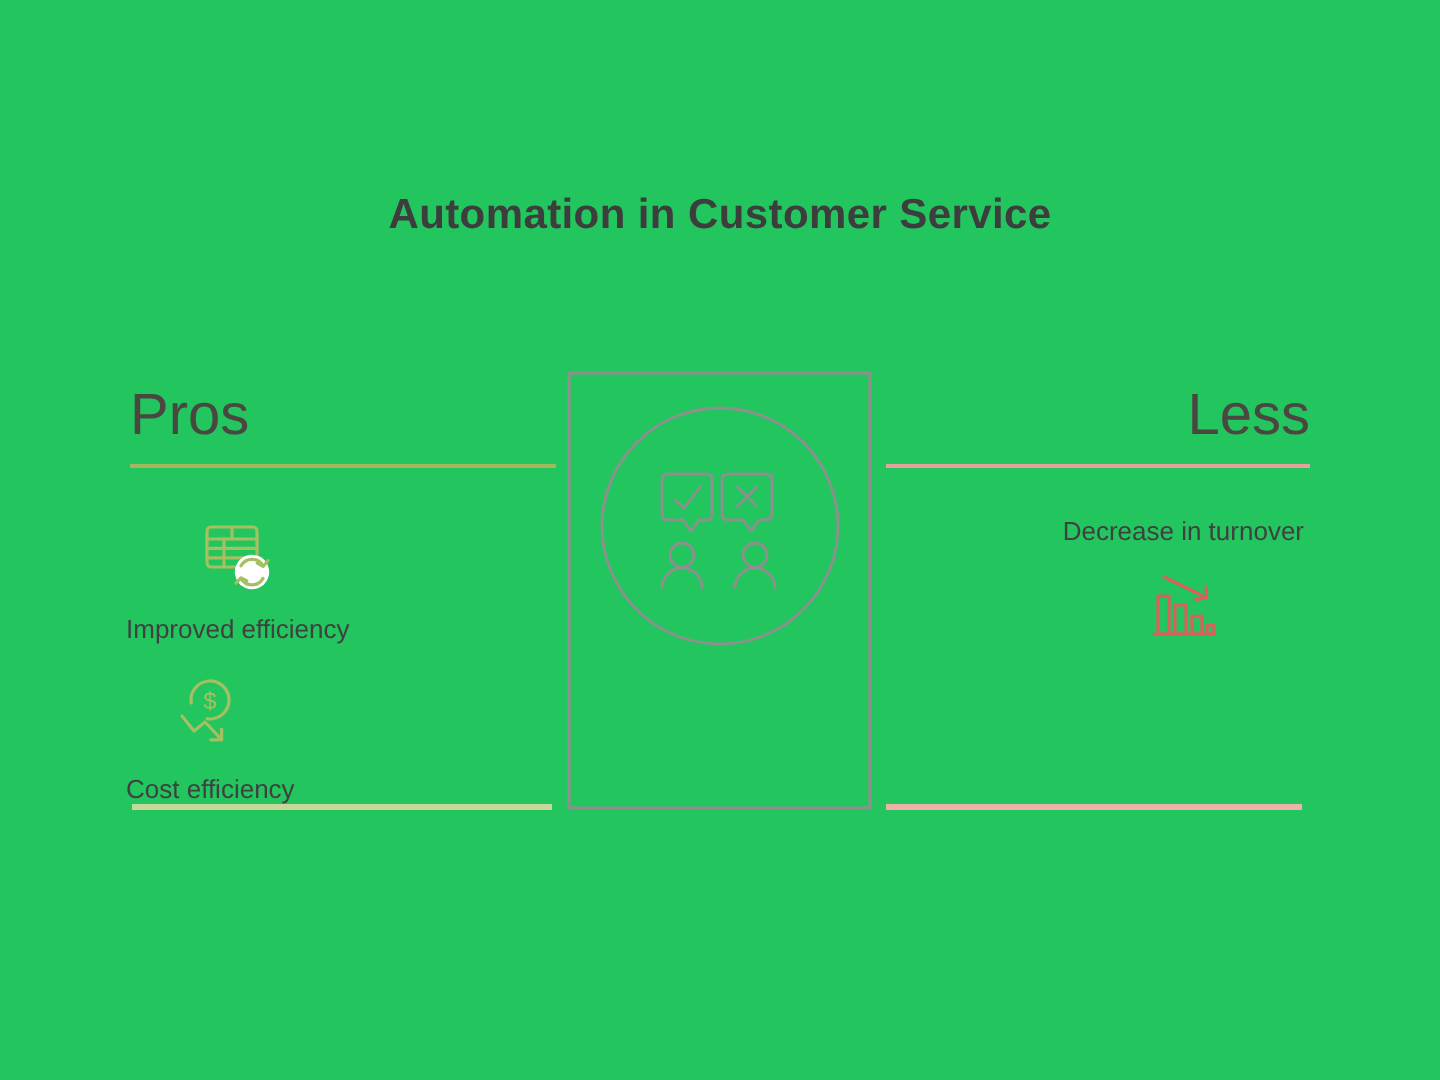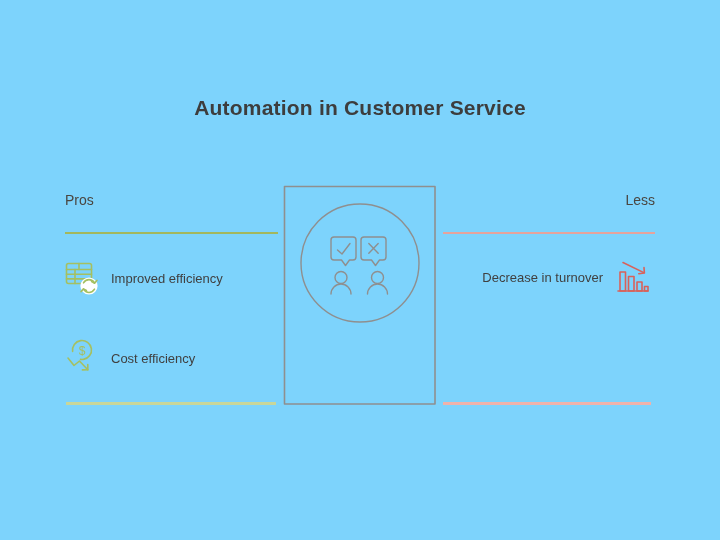--- a/index.html
+++ b/index.html
@@ -9,42 +9,42 @@
     --pros-accent:#a5c061;
     --pros-line-top:#a3b75d;
     --pros-line-bottom:#c8d69a;
     --cons-accent:#d9615a;
     --cons-line-top:#e6a39c;
     --cons-line-bottom:#efb2ab;
     --outline-gray:#8f8f8f;
   }
   html,body{margin:0;padding:0;background:#fff;}
   .canvas{
-    position:relative;width:720px;height:540px;background:#7dd3fc;overflow:hidden;
+    position:relative;width:720px;height:540px;background:#22c55e;overflow:hidden;
     font-family:"Liberation Sans", sans-serif;
   }
   .title{
     position:absolute;top:96px;left:0;right:0;margin:0;
     text-align:center;font-size:21px;font-weight:bold;color:var(--title-text);
     letter-spacing:.2px;
   }
   .col-heading{
-    position:absolute;top:192px;margin:0;font-size:14px;font-weight:400;
+    position:absolute;top:192px;margin:0;font-size:29px;font-weight:400;
     color:var(--heading-text);
   }
   .col-heading.pros{left:65px;}
   .col-heading.cons{right:65px;text-align:right;}
   .rule{position:absolute;}
   .rule.pros-top{left:65px;width:213px;top:232px;height:2px;background:var(--pros-line-top);}
   .rule.pros-bottom{left:66px;width:210px;top:402px;height:3px;background:var(--pros-line-bottom);}
   .rule.cons-top{left:443px;width:212px;top:232px;height:2px;background:var(--cons-line-top);}
   .rule.cons-bottom{left:443px;width:208px;top:402px;height:3px;background:var(--cons-line-bottom);}
   .row{
     position:absolute;display:flex;align-items:center;height:38px;
-    font-size:13px;color:var(--item-text);white-space:nowrap;
+    font-size:13px;color:var(--item-text);white-space:nowrap;flex-direction:column;
   }
   .row.pros{left:63px;gap:10px;}
   .row.cons{right:68px;gap:11px;}
   .icon{flex:0 0 auto;display:block;}
   .pros-icon path,.pros-icon rect,.pros-icon circle,.pros-icon line,.pros-icon polyline{
     stroke:var(--pros-accent);fill:none;stroke-width:1.6;stroke-linecap:round;stroke-linejoin:round;
   }
   .pros-icon text{fill:var(--pros-accent);stroke:none;font-family:"Liberation Sans",sans-serif;}
   .pros-icon .cover{fill:#ffffff;stroke:none;}
   .cons-icon path,.cons-icon rect,.cons-icon circle,.cons-icon line,.cons-icon polyline{

